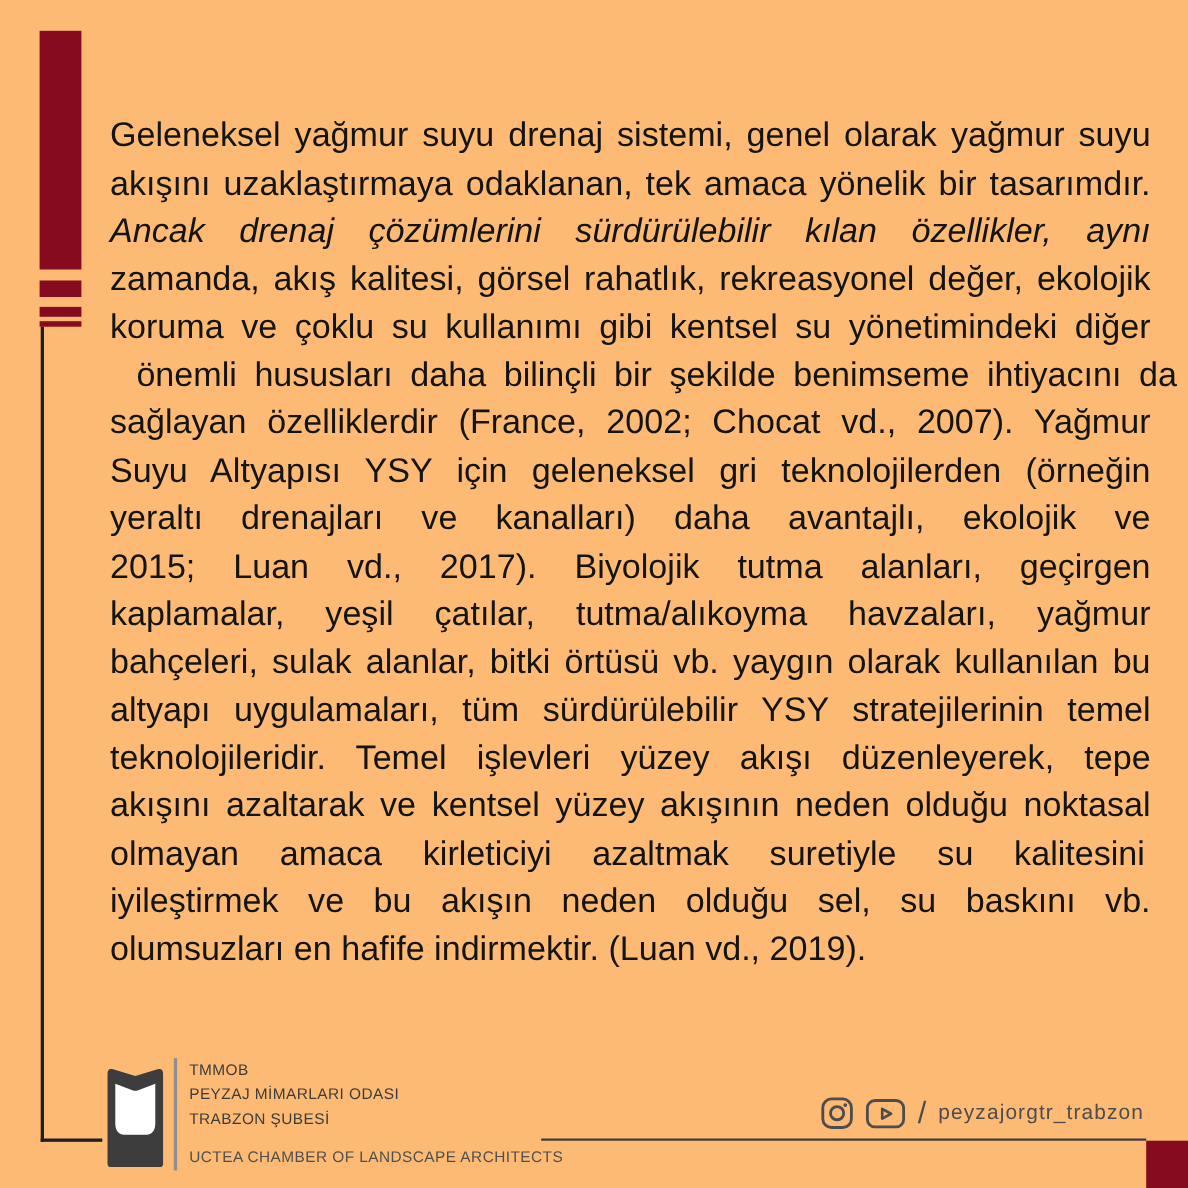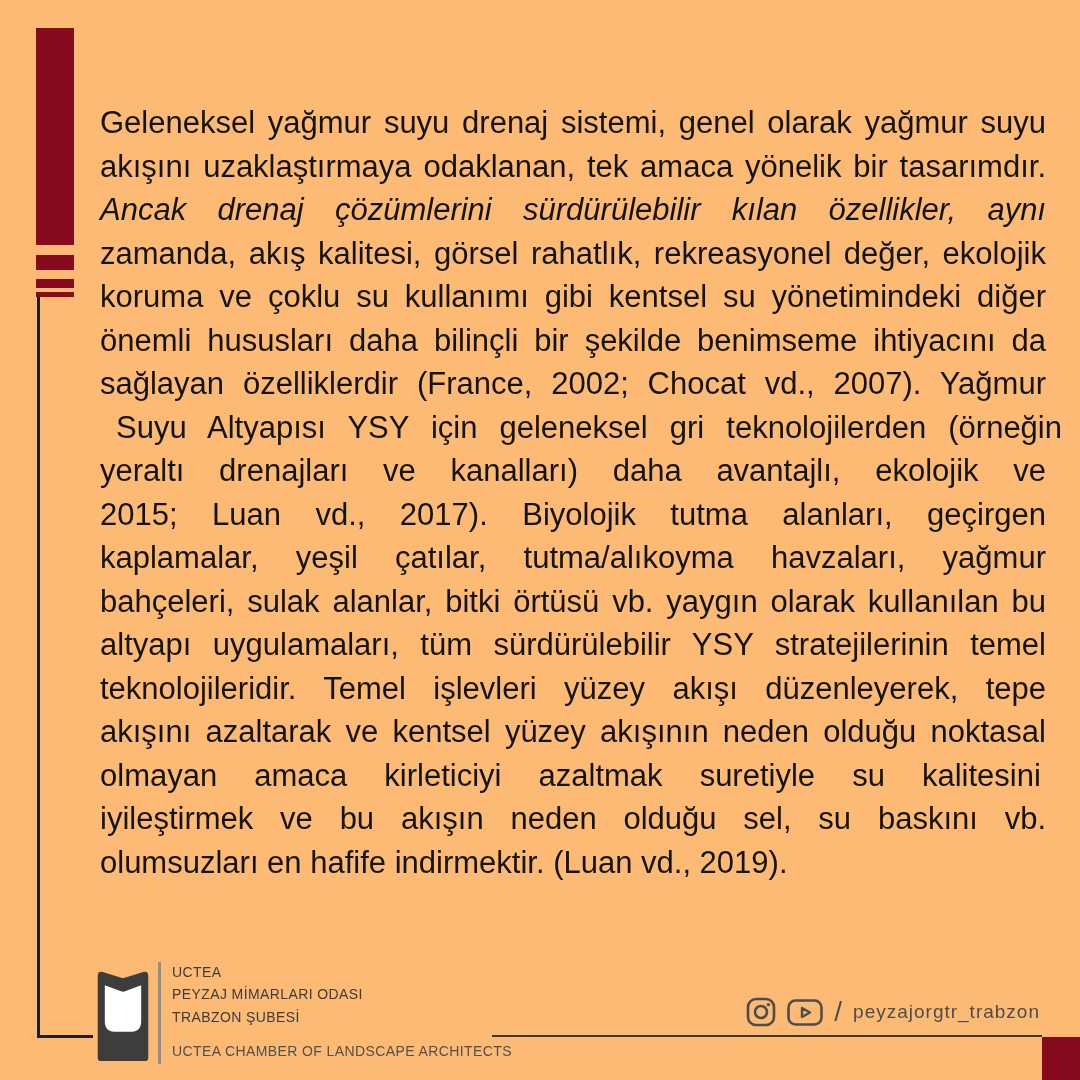--- a/index.html
+++ b/index.html
@@ -84,43 +84,43 @@
   <div class="hline hline-a"></div>
   <div class="hline hline-b"></div>
   <div class="corner"></div>
 
   <div class="body-text" id="body-text">
       <div class="tline" style="word-spacing: 4.09766px;"><span>Geleneksel yağmur suyu drenaj sistemi, genel olarak yağmur suyu</span></div>
       <div class="tline" style="word-spacing: 3.20759px;"><span>akışını uzaklaştırmaya odaklanan, tek amaca yönelik bir tasarımdır.</span></div>
       <div class="tline" style="word-spacing: 22.6953px; font-style: italic;"><span>Ancak drenaj çözümlerini sürdürülebilir kılan özellikler, aynı</span></div>
       <div class="tline" style="word-spacing: 3.94196px;"><span>zamanda, akış kalitesi, görsel rahatlık, rekreasyonel değer, ekolojik</span></div>
       <div class="tline" style="word-spacing: 7.27951px;"><span>koruma ve çoklu su kullanımı gibi kentsel su yönetimindeki diğer</span></div>
-      <div class="tline" style="word-spacing: 7.32617px;"><span>önemli hususları daha bilinçli bir şekilde benimseme ihtiyacını da</span></div>
+      <div class="tline" style="word-spacing: 7.32617px; margin-left: 24px;"><span>önemli hususları daha bilinçli bir şekilde benimseme ihtiyacını da</span></div>
       <div class="tline" style="word-spacing: 10.2567px;"><span>sağlayan özelliklerdir (France, 2002; Chocat vd., 2007). Yağmur</span></div>
-      <div class="tline" style="word-spacing: 13.4464px; margin-left: 16px;"><span>Suyu Altyapısı YSY için geleneksel gri teknolojilerden (örneğin</span></div>
+      <div class="tline" style="word-spacing: 13.4464px;"><span>Suyu Altyapısı YSY için geleneksel gri teknolojilerden (örneğin</span></div>
       <div class="tline" style="word-spacing: 26.0915px; text-decoration: underline;"><span>yeraltı drenajları ve kanalları) daha avantajlı, ekolojik ve</span></div>
       <div class="tline" style="word-spacing: 25.8371px;"><span>2015; Luan vd., 2017). Biyolojik tutma alanları, geçirgen</span></div>
       <div class="tline" style="word-spacing: 28.6219px;"><span>kaplamalar, yeşil çatılar, tutma/alıkoyma havzaları, yağmur</span></div>
       <div class="tline" style="word-spacing: 4.2066px;"><span>bahçeleri, sulak alanlar, bitki örtüsü vb. yaygın olarak kullanılan bu</span></div>
       <div class="tline" style="word-spacing: 12.8385px;"><span>altyapı uygulamaları, tüm sürdürülebilir YSY stratejilerinin temel</span></div>
       <div class="tline" style="word-spacing: 18.7682px;"><span>teknolojileridir. Temel işlevleri yüzey akışı düzenleyerek, tepe</span></div>
       <div class="tline" style="word-spacing: 5.58984px;"><span>akışını azaltarak ve kentsel yüzey akışının neden olduğu noktasal</span></div>
       <div class="tline" style="word-spacing: 28.4505px;"><span>olmayan amaca kirleticiyi azaltmak suretiyle su kalitesini</span></div>
       <div class="tline" style="word-spacing: 18.1875px;"><span>iyileştirmek ve bu akışın neden olduğu sel, su baskını vb.</span></div>
       <div class="tline"><span>olumsuzları en hafife indirmektir. (Luan vd., 2019).</span></div>
     </div>
 
   <svg class="logo-svg" width="60" height="99" viewBox="0 0 58 98">
     <path fill="#3d3d3d" d="M4 12 C4 8 6 7 9 8 L29 14 L49 8 C52 7 54 8 54 12 L54 93 C54 95.5 52.5 96 51 96 L7 96 C5.5 96 4 95.5 4 93 Z"></path>
     <path fill="#ffffff" d="M11 21 L27 27 C28.3 27.5 29.7 27.5 31 27 L47 21 L47 57 C47 64 43 67 38 67 L20 67 C15 67 11 64 11 57 Z"></path>
   </svg>
   <div class="logo-sep"></div>
 
   <div class="org" id="org-lines">
-      <div class="org-line">UCTEA</div>
+      <div class="org-line">TMMOB</div>
       <div class="org-line">PEYZAJ MİMARLARI ODASI</div>
       <div class="org-line">TRABZON ŞUBESİ</div>
       <div class="org-line en">UCTEA CHAMBER OF LANDSCAPE ARCHITECTS</div>
     </div>
 
   <div class="social">
     <svg width="30" height="30" viewBox="0 0 30 30">
       <rect x="2" y="2" width="26" height="26" rx="8" fill="none" stroke="#4d4d4d" stroke-width="2.6"></rect>
       <circle cx="15" cy="15" r="6" fill="none" stroke="#4d4d4d" stroke-width="2.6"></circle>
       <circle cx="22.4" cy="7.6" r="1.7" fill="#4d4d4d"></circle>

